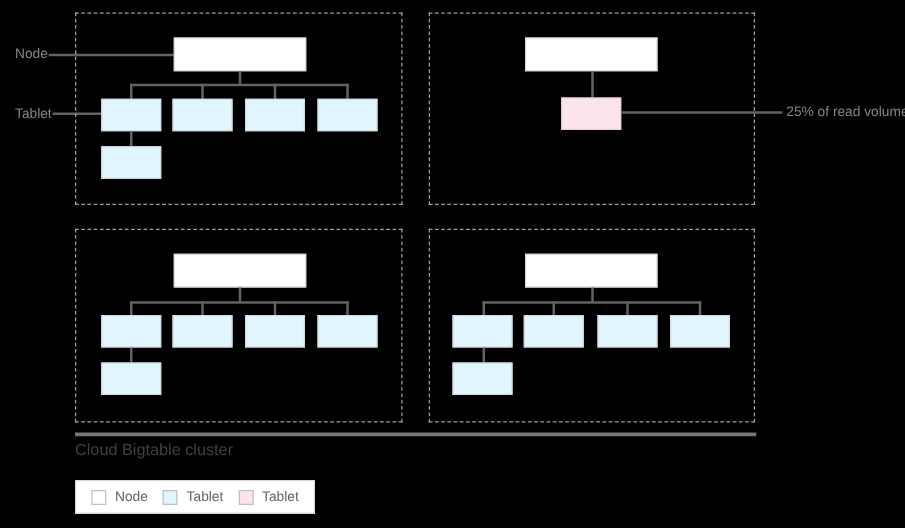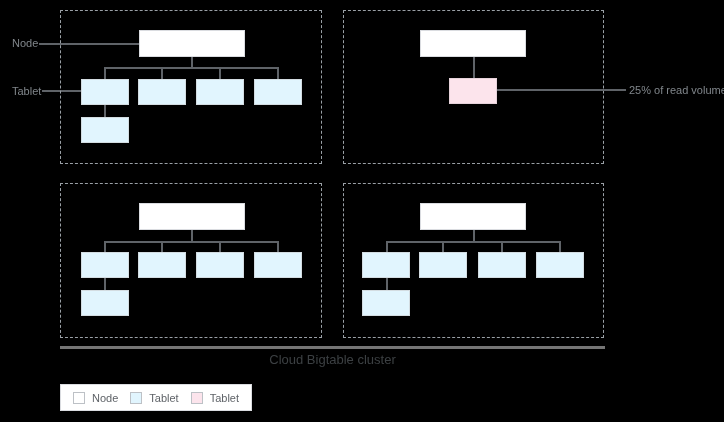--- a/index.html
+++ b/index.html
@@ -27,21 +27,21 @@
   .annotation {
     position: absolute; font-size: 11px; color: #80868b; line-height: 13px;
     white-space: nowrap;
   }
   .cluster-line {
     position: absolute; left: 60px; top: 346px; width: 545px; height: 2.5px;
     background: #757575;
   }
   .caption {
     position: absolute; left: 60px; top: 352px; width: 545px;
-    text-align: center; font-size: 13px; color: #3c4043;
+    font-size: 13px; color: #3c4043;
   }
   .legend {
     position: absolute; left: 60px; top: 384px; height: 27px;
     background: #ffffff; border: 1px solid #dadce0; box-sizing: border-box;
     display: flex; align-items: center; gap: 12px; padding: 0 12px;
   }
   .legend-item { display: flex; align-items: center; gap: 7px; }
   .swatch { width: 12px; height: 12px; border: 1px solid #bdc1c6; box-sizing: border-box; }
   .legend-label { font-size: 11px; color: #5f6368; }
 </style>

